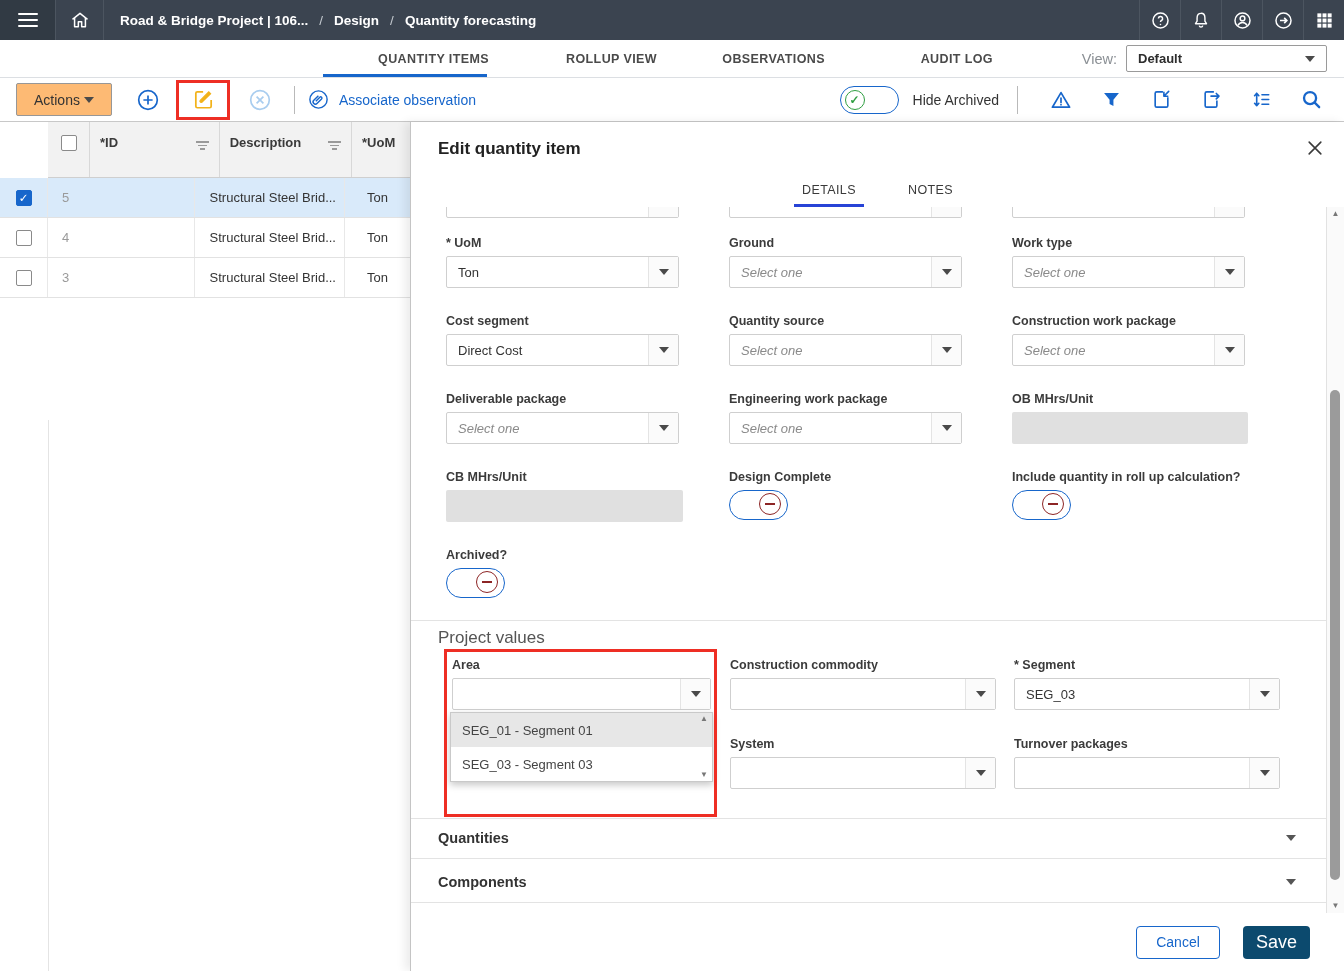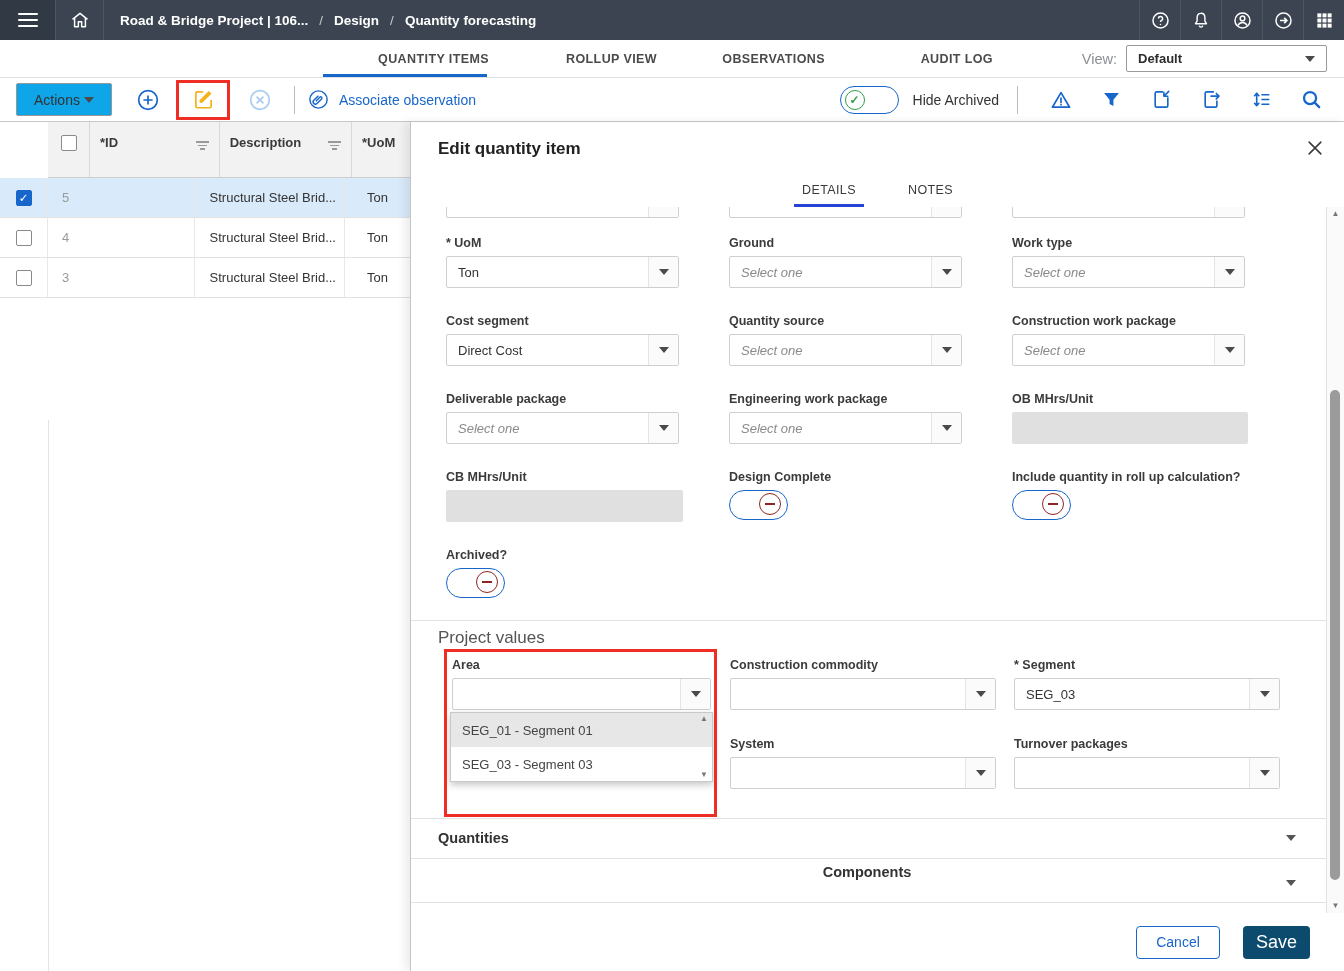--- a/index.html
+++ b/index.html
@@ -24,21 +24,21 @@
   .tab { width:168px; display:flex; align-items:center; justify-content:flex-end; font-size:12.5px; letter-spacing:.4px; color:#4a4a4a; font-weight:bold; position:relative; cursor:pointer; }
   .tab.active::after { content:""; position:absolute; left:2px; right:2px; bottom:0; height:3px; background:#1766cb; }
   .view-area { margin-left:auto; display:flex; align-items:center; gap:9px; padding-right:17px; }
   .view-label { color:#8a8f94; font-size:14.5px; }
   .view-box { width:201px; height:27px; border:1px solid #9a9a9a; border-radius:2px; display:flex; align-items:center; padding:0 11px; font-size:13px; font-weight:bold; color:#2d2d2d; cursor:pointer; background:#fff; }
   .caret-dn { width:0; height:0; border-left:5px solid transparent; border-right:5px solid transparent; border-top:6px solid #4a4a4a; }
   .view-box .caret-dn { margin-left:auto; }
 
   
   .toolbar { position:absolute; top:78px; left:0; right:0; height:44px; background:#fff; border-bottom:1px solid #c8c8c8; display:flex; align-items:center; }
-  .actions-btn { margin-left:16px; width:96px; height:33px; border:1px solid #979797; border-radius:2px; background:#0ea5e9; display:flex; align-items:center; justify-content:center; gap:4px; font-size:14px; color:#333; cursor:pointer; }
+  .actions-btn { margin-left:16px; width:96px; height:33px; border:1px solid #979797; border-radius:2px; background:#fdba74; display:flex; align-items:center; justify-content:center; gap:4px; font-size:14px; color:#333; cursor:pointer; }
   .tb-icon { width:44px; height:44px; display:flex; align-items:center; justify-content:center; cursor:pointer; }
   .anno-toolbar { margin-left:6px; width:54px; height:40px; border:3px solid #ee2e24; display:flex; align-items:center; justify-content:center; }
   .v-divider { width:1px; height:28px; background:#b9b9b9; margin:0 12px; }
   .assoc-link { display:flex; align-items:center; gap:9px; color:#1766cb; font-size:14px; cursor:pointer; }
   .toolbar-right { margin-left:auto; display:flex; align-items:center; padding-right:8px; }
   .toggle-pill { width:59px; height:28px; border:1.5px solid #1766cb; border-radius:14px; background:#fff; display:flex; align-items:center; padding-left:4px; cursor:pointer; }
   .green-check { width:20px; height:20px; border:1.6px solid #2f9e41; border-radius:50%; color:#2f9e41; font-size:12px; font-weight:bold; display:flex; align-items:center; justify-content:center; }
   .hide-arch { margin:0 0 0 14px; font-size:14px; color:#333; }
   .toolbar-right .v-divider { margin:0 18px; }
   .tool-icon { width:50px; height:44px; display:flex; align-items:center; justify-content:center; cursor:pointer; }
@@ -565,21 +565,21 @@
             </span>
         </div>
       </div>
 
       <div class="sect-divider" style="top:611px;"></div>
       <div class="collapse-row" style="top:613px;">
         <span class="clabel">Quantities</span>
         <span class="caret-dn"></span>
       </div>
       <div class="sect-divider" style="top:651px;"></div>
-      <div class="collapse-row" style="top:657px;flex-direction:column;">
+      <div class="collapse-row" style="top:657px;">
         <span class="clabel">Components</span>
         <span class="caret-dn"></span>
       </div>
       <div class="sect-divider" style="top:695px;"></div>
     </div>
 
     <div class="panel-scroll">
       <span class="up mini-arrow">▲</span>
       <div class="thumb"></div>
       <span class="dn mini-arrow">▼</span>

